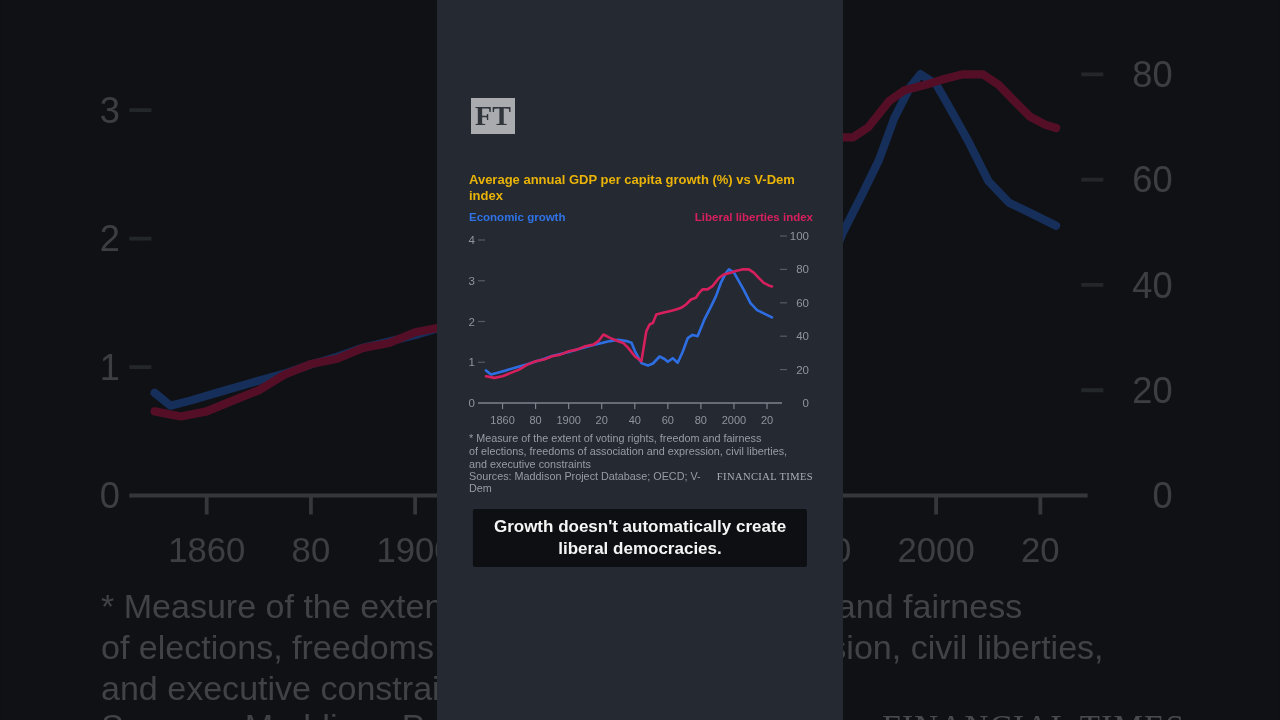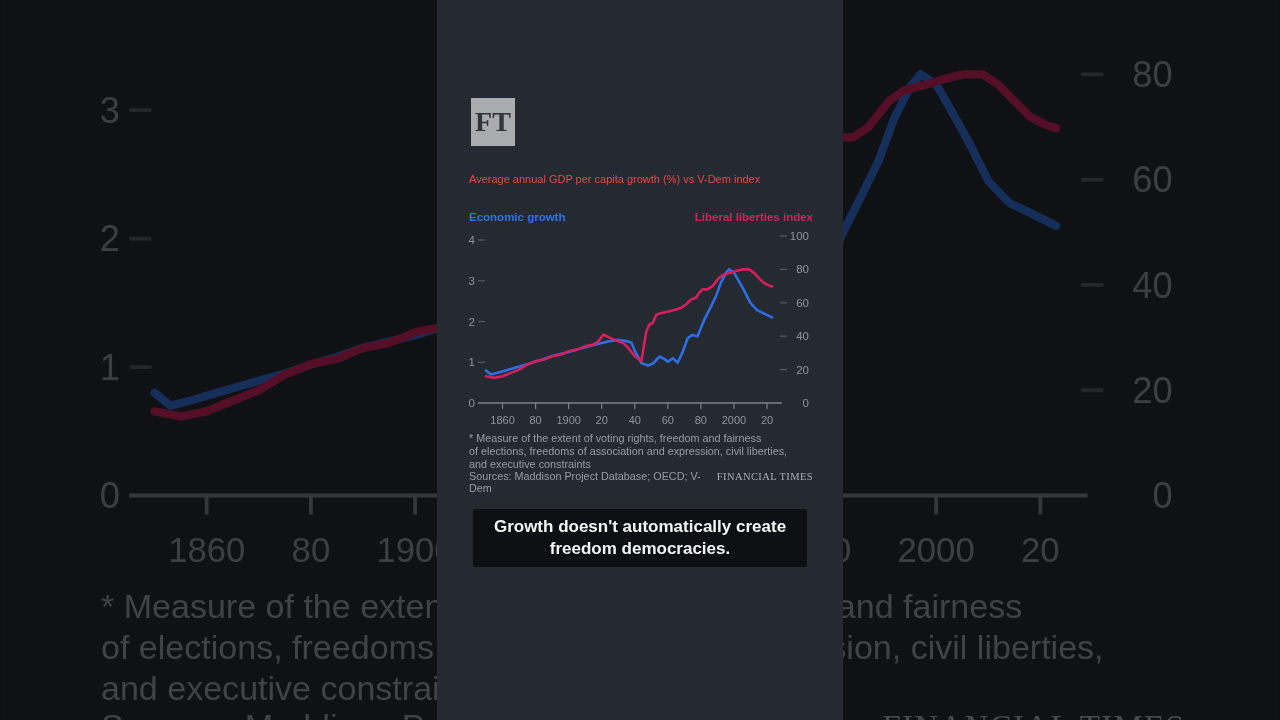--- a/index.html
+++ b/index.html
@@ -15,29 +15,29 @@
     filter:brightness(0.42) saturate(0.9);
     z-index:0;pointer-events:none;
   }
   
   .card{
     position:absolute;left:0;top:0;width:406px;height:720px;
     background:#252932;z-index:1;
   }
   #card-main{left:437px;}
   .ft-logo{
-    position:absolute;left:34px;top:98px;width:44px;height:48px;
+    position:absolute;left:34px;top:98px;width:44px;height:36px;
     background:#a9abae;color:#30343b;
     font-family:"Liberation Serif",serif;font-size:28px;font-weight:600;
     display:flex;align-items:center;justify-content:center;
     letter-spacing:0px;
   }
   .chart-title{
     position:absolute;left:32px;top:172px;width:345px;
-    color:#ef4444;font-size:11px;line-height:15.5px;
+    color:#eab308;font-size:13px;line-height:15.5px;font-weight:bold;
   }
   .legend-row{
     position:absolute;left:32px;right:30px;top:211px;
     display:flex;justify-content:space-between;
     font-size:11.5px;font-weight:bold;
   }
   .legend-blue{color:#2f73e6;}
   .legend-pink{color:#d6205e;}
   .chart-svg{position:absolute;left:0;top:228px;}
   .footnote{
@@ -194,16 +194,16 @@
 
     <div class="sources-row">
       <span>Sources: Maddison Project Database; OECD; V-Dem</span>
       <span class="ft-wordmark">FINANCIAL TIMES</span>
     </div>
 
   </div>
 
   <div class="caption">
     <div>Growth doesn't automatically create</div>
-    <div>freedom democracies.</div>
+    <div>liberal democracies.</div>
   </div>
 
 </div>
 
 </body></html>

